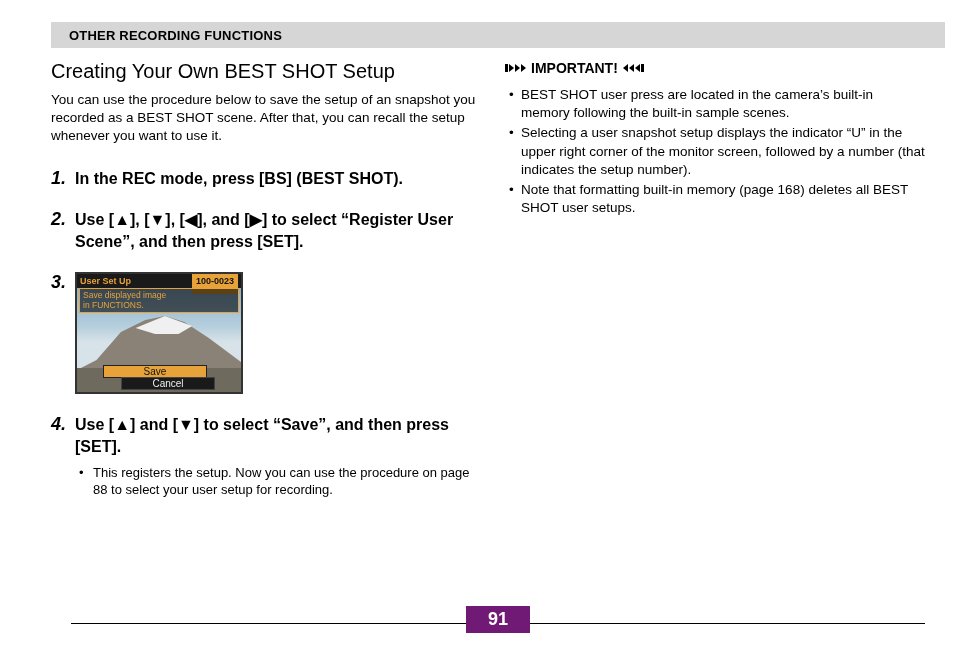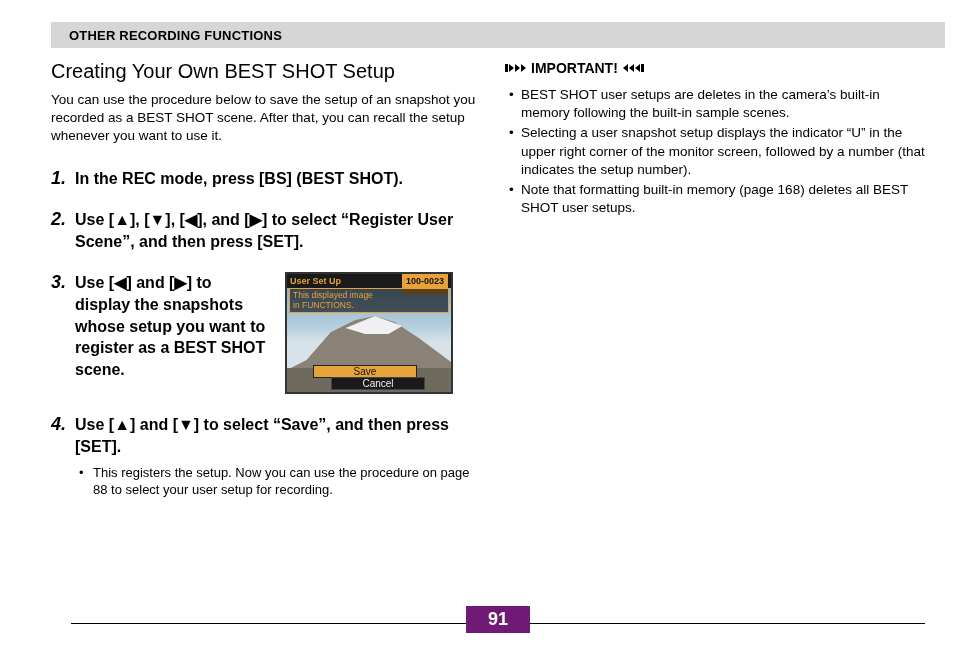--- a/index.html
+++ b/index.html
@@ -66,36 +66,35 @@
         </li>
         <li>
           <div class="step-num">2.</div>
           <div class="step-body">
             <div class="step-main sym">Use [▲], [▼], [◀], and [▶] to select “Register User Scene”, and then press [SET].</div>
           </div>
         </li>
         <li>
           <div class="step-num">3.</div>
           <div class="step-body step-row">
-            <div class="step-main sym">Use [◀] and [▶] to display the snapshots whose setup you want to register as a BEST SHOT scene.</div>
             <div class="shot">
               <div class="sky"></div>
               <div class="mtn">
                 <svg viewBox="0 0 168 58" preserveAspectRatio="none">
                   <polygon points="0,58 20,48 45,20 70,8 90,4 110,10 135,26 168,50 168,58" fill="#8a8277"></polygon>
                   <polygon points="60,16 90,4 118,14 104,22 80,22" fill="#f0f0f0"></polygon>
                 </svg>
               </div>
               <div class="ground"></div>
               <div class="topbar">
                 <span class="title">User Set Up</span>
                 <span class="counter">100-0023</span>
               </div>
               <div class="msg">
-                <span>This displayed image</span><br>
+                <span>Save displayed image</span><br>
                 <span>in FUNCTIONS.</span>
               </div>
               <div class="save">Save</div>
               <div class="cancel">Cancel</div>
             </div>
           </div>
         </li>
         <li>
           <div class="step-num">4.</div>
           <div class="step-body">
@@ -125,21 +124,21 @@
             <rect x="0" y="2" width="3" height="8" fill="#000"></rect>
             <polygon points="4,2 9,6 4,10" fill="#000"></polygon>
             <polygon points="10,2 15,6 10,10" fill="#000"></polygon>
             <polygon points="16,2 21,6 16,10" fill="#000"></polygon>
           </svg>
         </span>
       </div>
       <ul class="imp-list">
         <li>
           <span class="dot">•</span>
-          <span>BEST SHOT user setups are deletes in the camera’s built-in memory following the built-in sample scenes.</span>
+          <span>BEST SHOT user press are located in the camera’s built-in memory following the built-in sample scenes.</span>
         </li>
         <li>
           <span class="dot">•</span>
           <span>Selecting a user snapshot setup displays the indicator “U” in the upper right corner of the monitor screen, followed by a number (that indicates the setup number).</span>
         </li>
         <li>
           <span class="dot">•</span>
           <span>Note that formatting built-in memory (page 168) deletes all BEST SHOT user setups.</span>
         </li>
       </ul>

